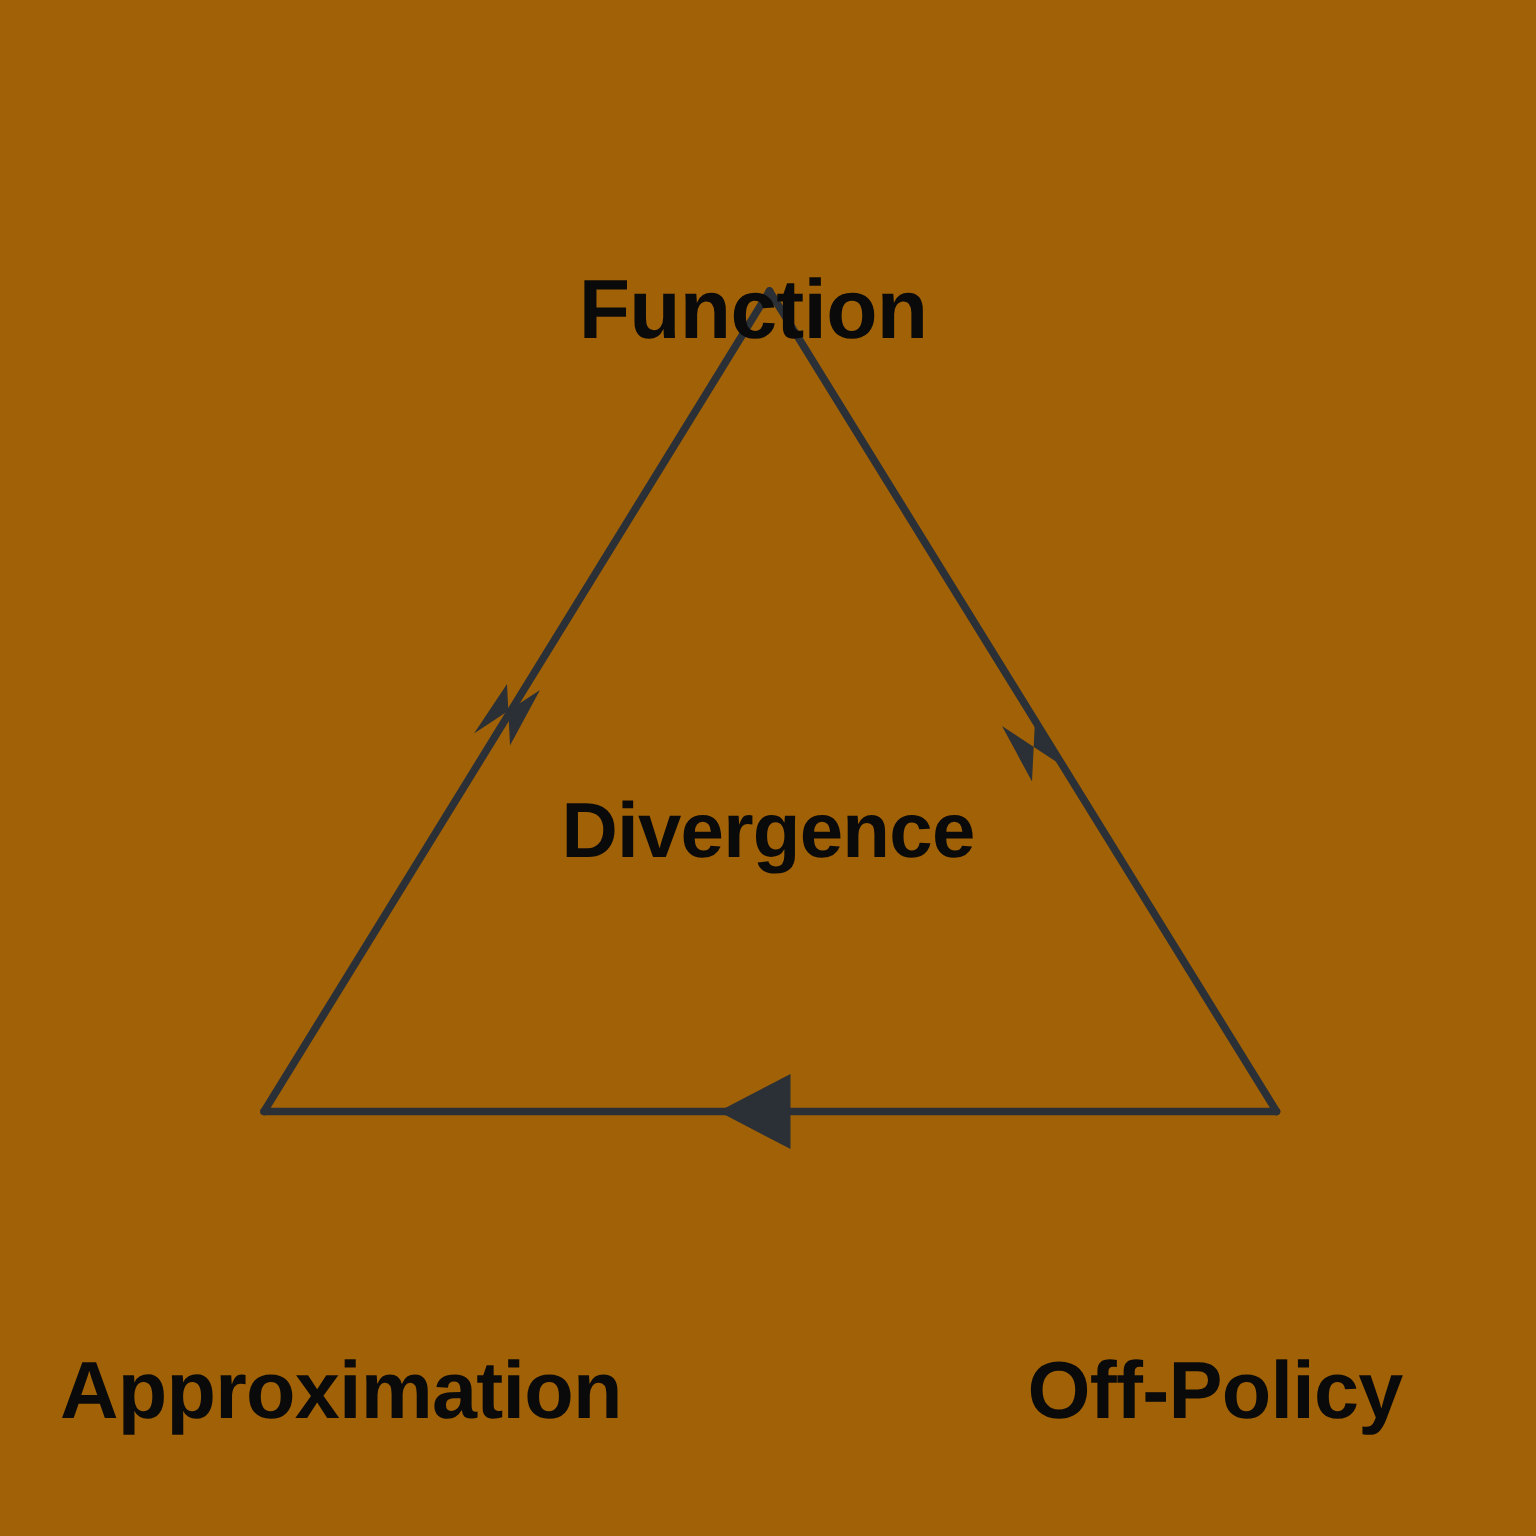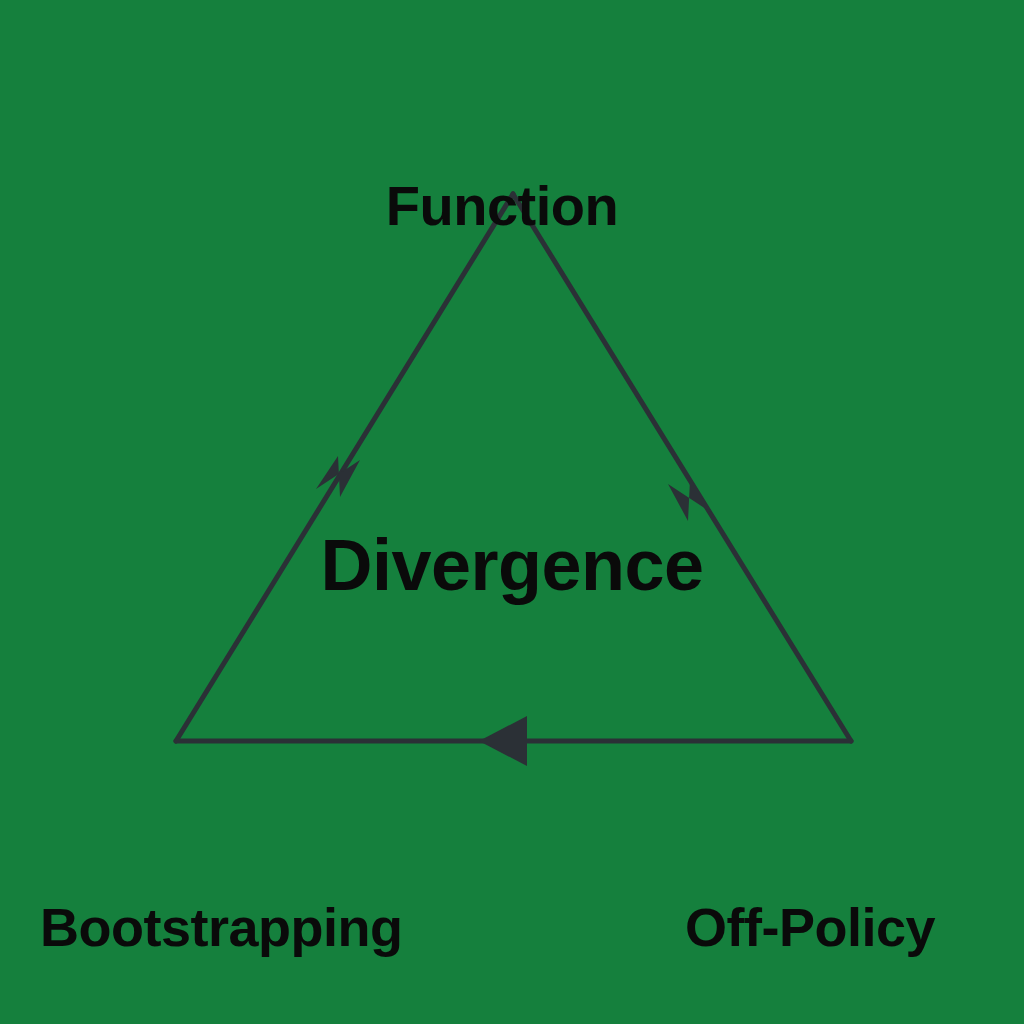--- a/index.html
+++ b/index.html
@@ -8,21 +8,21 @@
     padding: 0;
     background: #FCF8EE;
   }
   body {
     font-family: "Liberation Sans", "DejaVu Sans", sans-serif;
   }
   #stage {
     position: relative;
     width: 1024px;
     height: 1024px;
-    background: #15803d;
+    background: #a16207;
     overflow: hidden;
   }
   #diagram-svg {
     position: absolute;
     left: 0;
     top: 0;
     width: 1024px;
     height: 1024px;
     display: block;
   }
@@ -42,21 +42,21 @@
     top: 52px;
     width: 700px;
     font-size: 56px;
     text-align: center;
   }
   
   #label-divergence {
     left: 262px;
     top: 526px;
     width: 500px;
-    font-size: 72px;
+    font-size: 52px;
     text-align: center;
   }
   
   #label-bootstrapping {
     left: 40px;
     top: 779px;
     width: 420px;
     font-size: 54px;
     text-align: left;
   }
@@ -92,21 +92,21 @@
     <polygon points="479,741 527,716 527,766" fill="#2B3036"></polygon>
   </svg>
 
   <div class="label" id="label-function-approximation">
     <span class="label-line">Function</span>
   </div>
 
   <div class="label" id="label-divergence">Divergence</div>
 
   <div class="label" id="label-bootstrapping">
-    <span class="label-line">Bootstrapping</span>
+    <span class="label-line">Approximation</span>
   </div>
 
   <div class="label" id="label-off-policy-learning">
     <span class="label-line">Off-Policy</span>
     
   </div>
 
 </div>
 
 </body></html>

